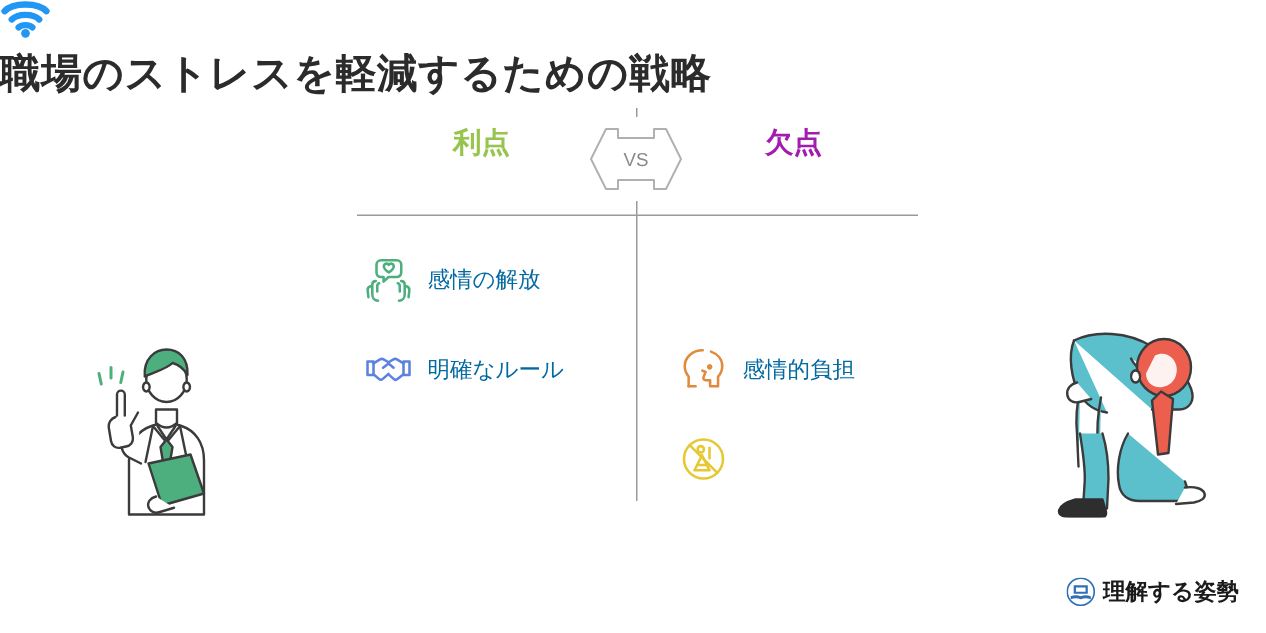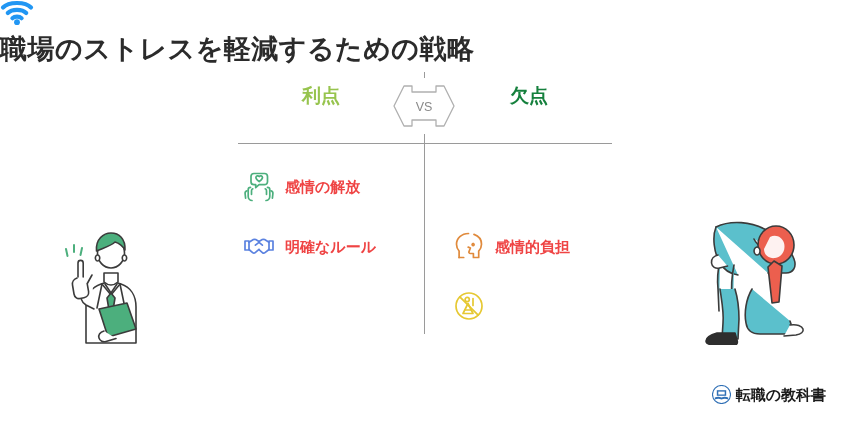--- a/index.html
+++ b/index.html
@@ -78,21 +78,21 @@
   .col-head {
     position: absolute;
     top: 14px;
     width: 150px;
     text-align: center;
     font-size: 19px;
     font-weight: 700;
     line-height: 1;
   }
   .col-head.left  { left: 8px;  color: #97c44e; }
-  .col-head.right { left: 216px; color: #15803d; }
+  .col-head.right { left: 216px; color: #a21caf; }
 
   
   .vs-badge {
     position: absolute;
     left: 154px;
     top: 6px;
     width: 64px;
     height: 56px;
   }
   .vs-badge svg { display: block; width: 64px; height: 56px; }
@@ -120,22 +120,22 @@
   .item.right { left: 214px; }
   .item .ico {
     width: 34px;
     height: 34px;
     flex: 0 0 auto;
     display: block;
   }
   .item .ico svg { display: block; width: 34px; height: 34px; }
   .item .lbl {
     font-size: 15px;
-    font-weight: 700;
-    color: #ef4444;
+    font-weight: 400;
+    color: #0369a1;
     white-space: nowrap;
     line-height: 1;
   }
 
   
   .illus-left {
     position: absolute;
     left: 44px;
     top: 205px;
     width: 120px;
@@ -350,14 +350,14 @@
 
 <div class="logo">
   <span class="mark">
     <svg viewBox="0 0 19 19" xmlns="http://www.w3.org/2000/svg">
       <circle cx="9.5" cy="9.5" r="9" fill="#ffffff" stroke="#2f6fb5" stroke-width="1.1"></circle>
       <path d="M2.8 12.5 c2.4 -1 4.6 -1 6.7 0 c2.1 -1 4.3 -1 6.7 0 v2 c-2.4 -1 -4.6 -1 -6.7 0 c-2.1 -1 -4.3 -1 -6.7 0 z" fill="#2f6fb5"></path>
       <path d="M4.8 5.2 h9.4 v5.6 h-9.4 z" fill="#2f6fb5"></path>
       <path d="M6.3 6.6 h6.4 v2.9 h-6.4 z" fill="#ffffff"></path>
     </svg>
   </span>
-  <span class="name">転職の教科書</span>
+  <span class="name">理解する姿勢</span>
 </div>
 
 </body></html>

